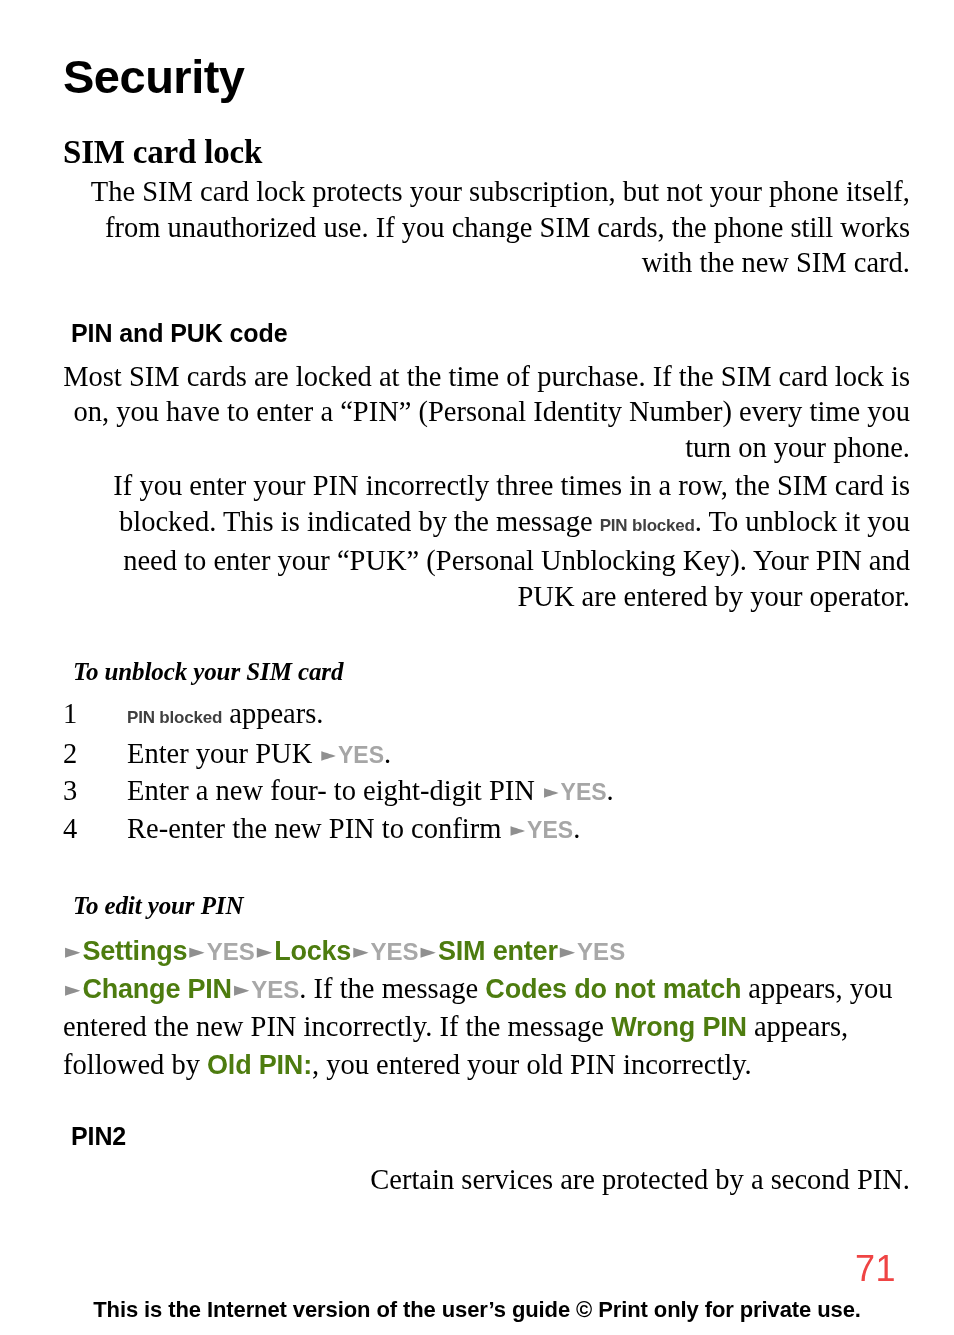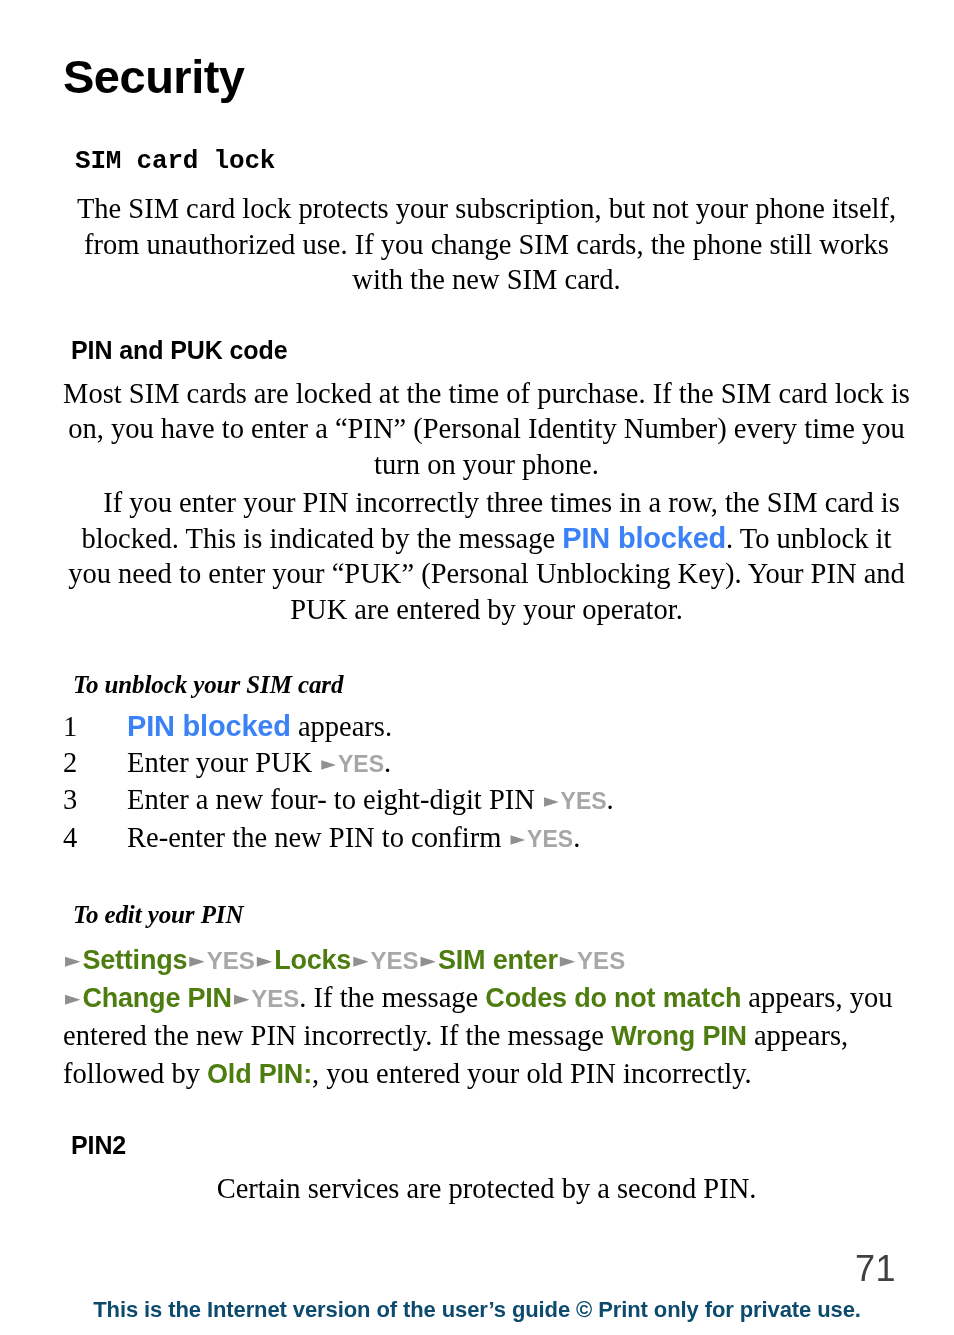--- a/index.html
+++ b/index.html
@@ -31,26 +31,26 @@
   .h1-title {
     font-family: "Liberation Sans", "DejaVu Sans", sans-serif;
     font-weight: bold;
     font-size: 47px;
     line-height: 1;
     letter-spacing: -0.5px;
     margin: 0;
     padding-top: 53px;
   }
   .h2-title {
-    font-family: Liberation Mono, monospace;
-    font-weight: bold;
-    font-size: 26px;
+    font-family: Liberation Serif, serif;
+    font-weight: bold;
+    font-size: 33px;
     line-height: 1;
     letter-spacing: -0.2px;
-    margin: 12px;
+    margin: 0;
     padding-top: 36px;
   }
   .h3-title {
     font-family: "Liberation Sans", "DejaVu Sans", sans-serif;
     font-weight: bold;
     font-size: 25px;
     line-height: 1;
     letter-spacing: -0.1px;
     margin: 8px;
     padding-top: 32px;
@@ -66,31 +66,31 @@
     padding-top: 35px;
   }
 
   
   p.body {
     font-family: "Liberation Serif", "DejaVu Serif", serif;
     font-size: 28.5px;
     line-height: 35.5px;
     margin: 0;
     padding-top: 5px;
-    text-align: center;
+    text-align: right;
   }
   p.body.tight { padding-top: 3px; }
   .indent-first { display: inline-block; width: 30px; }
 
   
   .ui {
     font-family: "Liberation Sans", "DejaVu Sans", sans-serif;
     font-weight: bold;
-    font-size: 29px;
-    color: #3b82f6;
+    font-size: 17px;
+    color: #404040;
     letter-spacing: -0.2px;
   }
   .ui-key {
     font-family: "Liberation Sans", "DejaVu Sans", sans-serif;
     font-weight: bold;
     font-size: 23px;
     color: #a6a6a6;
     letter-spacing: 0px;
   }
   .arrow {
@@ -134,33 +134,33 @@
   .menu-path .arrow { font-size: 20px; }
 
   
   .page-number {
     position: absolute;
     right: 58px;
     top: 1248px;
     font-family: "Liberation Sans", "DejaVu Sans", sans-serif;
     font-size: 36px;
     font-weight: normal;
-    color: #404040;
+    color: #ef4444;
     letter-spacing: 0.5px;
   }
   .footer-note {
     position: absolute;
     left: 0;
     right: 0;
     top: 1297px;
     text-align: center;
     font-family: "Liberation Sans", "DejaVu Sans", sans-serif;
     font-weight: bold;
     font-size: 22px;
-    color: #0c4a6e;
+    color: #000000;
     letter-spacing: -0.1px;
   }
 </style>
 </head>
 <body>
 
 <div class="page">
 
   <h1 class="h1-title">Security</h1>
 

